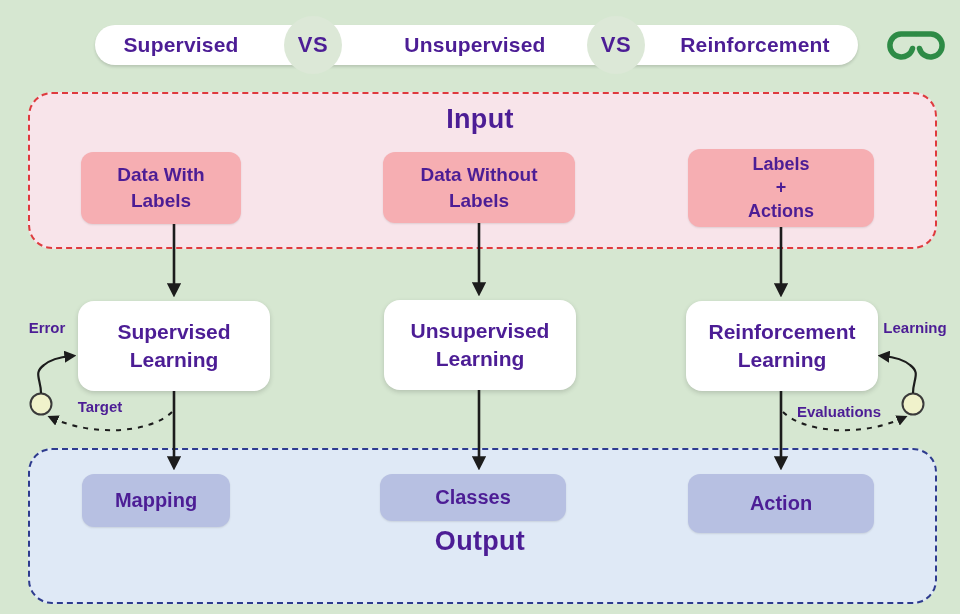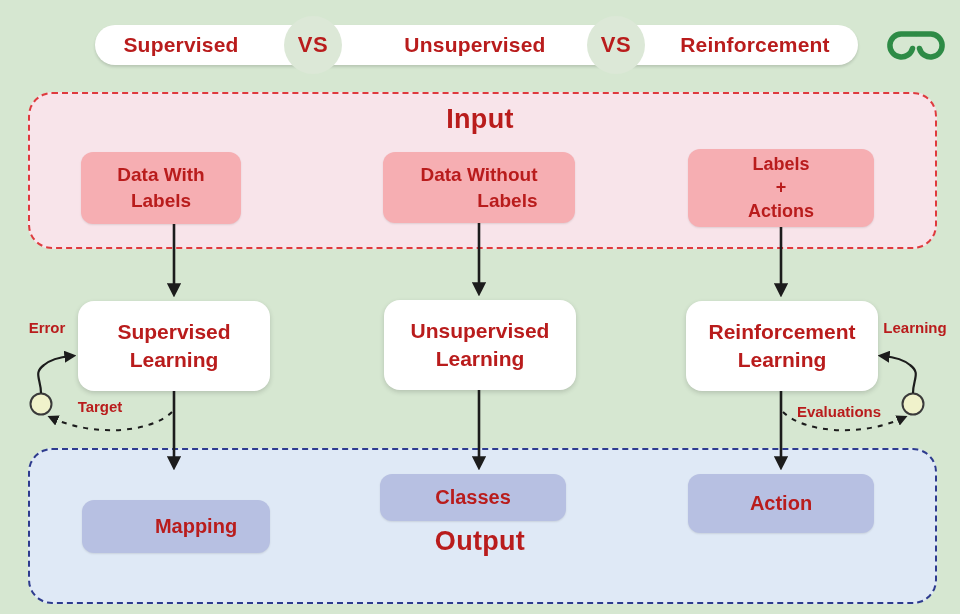--- a/index.html
+++ b/index.html
@@ -1,19 +1,19 @@
 <!DOCTYPE html>
 <html><head>
 <meta charset="utf-8">
 <style>
   html,body{margin:0;padding:0;}
   body{font-family:"Liberation Sans","DejaVu Sans",sans-serif;}
   #canvas{
     position:relative;width:960px;height:614px;overflow:hidden;
-    background:#d6e7d1;color:#b91c1c;
+    background:#d6e7d1;color:#4c1d95;
   }
   
   .header-pill{
     position:absolute;left:95px;top:25px;width:763px;height:40px;
     background:#ffffff;border-radius:21px;
     box-shadow:0 2px 3px rgba(0,0,0,.14);
   }
   .vs-circle{
     position:absolute;top:16px;width:58px;height:58px;border-radius:50%;
     background:#dce8d7;
@@ -51,34 +51,34 @@
   
   .dbox{
     position:absolute;display:flex;align-items:center;justify-content:center;
     text-align:center;font-weight:bold;white-space:pre-line;
   }
   .pink{
     background:#f6aeb2;border-radius:12px;font-size:19px;line-height:1.35;
     box-shadow:0 1px 2px rgba(0,0,0,.10);
   }
   .pink.b1{left:81px;top:152px;width:160px;height:72px;}
-  .pink.b2{left:383px;top:152px;width:192px;height:71px;text-align:right;}
+  .pink.b2{left:383px;top:152px;width:192px;height:71px;}
   .pink.b3{left:688px;top:149px;width:186px;height:78px;font-size:18px;line-height:1.28;}
   .white{
     background:#ffffff;border-radius:16px;font-size:21px;line-height:1.35;
     box-shadow:0 2px 5px rgba(0,0,0,.16);
   }
   .white.b1{left:78px;top:301px;width:192px;height:90px;}
   .white.b2{left:384px;top:300px;width:192px;height:90px;}
   .white.b3{left:686px;top:301px;width:192px;height:90px;}
   .blue{
     background:#b7c0e2;border-radius:12px;font-size:20px;
     box-shadow:0 1px 2px rgba(0,0,0,.10);
   }
-  .blue.b1{left:82px;top:500px;width:148px;height:53px;padding-left:40px;}
+  .blue.b1{left:82px;top:474px;width:148px;height:53px;}
   .blue.b2{left:380px;top:474px;width:186px;height:47px;}
   .blue.b3{left:688px;top:474px;width:186px;height:59px;}
   
   .note{
     position:absolute;transform:translate(-50%,-50%);
     font-weight:bold;font-size:15px;white-space:nowrap;
   }
   .note.error{left:47px;top:327px;}
   .note.target{left:100px;top:406px;}
   .note.rewards{left:915px;top:327px;}

